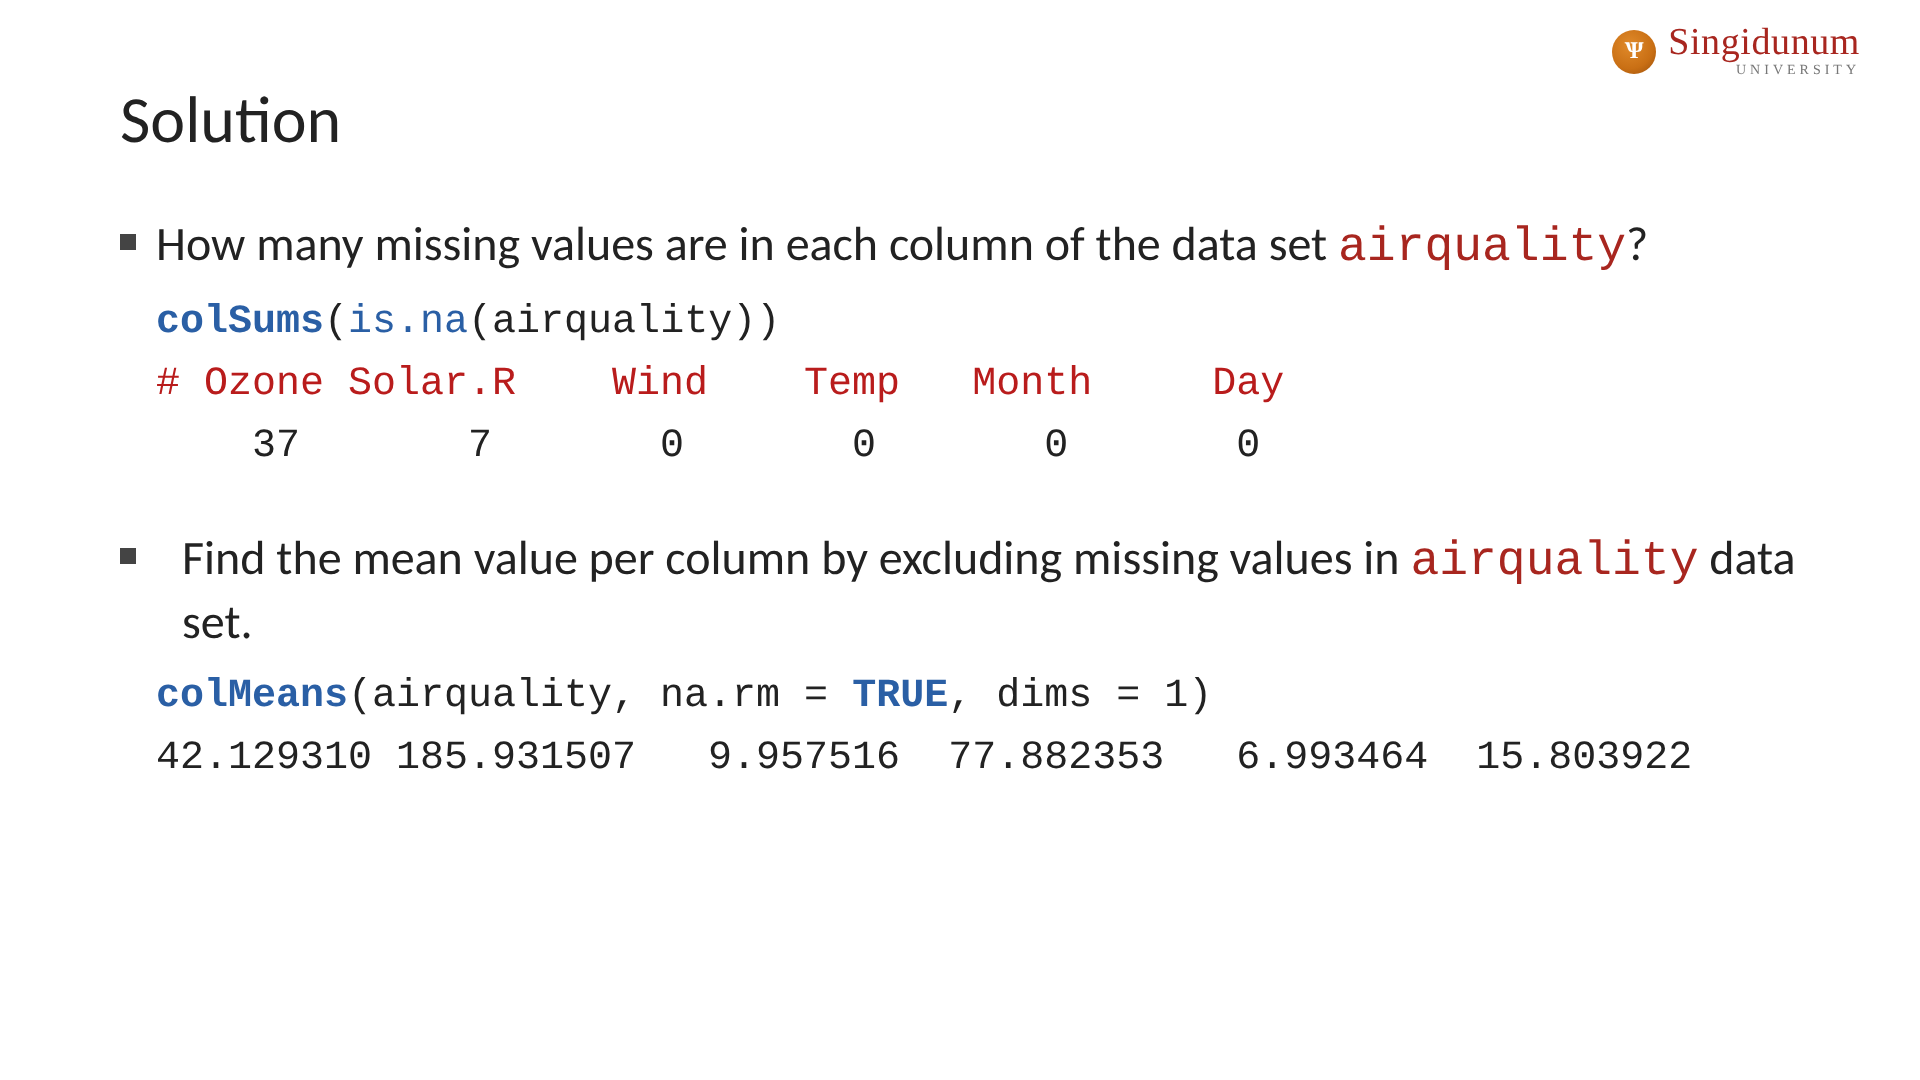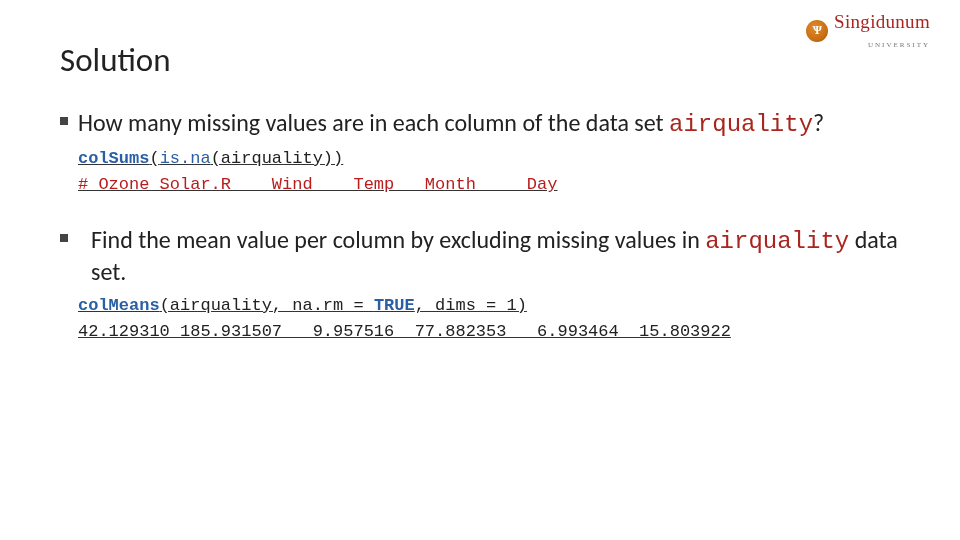--- a/index.html
+++ b/index.html
@@ -50,21 +50,21 @@
     font-size: 19px;
     color: #a8261f;
     letter-spacing: 0.3px;
   }
   .logo-sub {
     font-family: Georgia, "Times New Roman", serif;
     font-size: 7px;
     color: #777;
     letter-spacing: 2px;
     text-align: right;
-    margin-top: 11px;
+    margin-top: 1px;
   }
   h1.title {
     font-size: 33px;
     font-weight: 400;
     color: #222;
     margin: 0 0 28px 0;
     font-family: Calibri, "Segoe UI", sans-serif;
   }
   .bullet {
     display: flex;
@@ -84,25 +84,24 @@
     font-size: 24px;
     color: #222;
     line-height: 1.25;
   }
   .mono-inline {
     font-family: Consolas, "Courier New", monospace;
     color: #a8261f;
   }
   .code {
     font-family: Consolas, "Courier New", monospace;
-    font-size: 17px;
+    font-size: 20px;
     margin-left: 18px;
     margin-top: 6px;
     line-height: 1.55;
-    text-decoration: underline;
   }
   .code .kw  { color: #2a5fa5; font-weight: bold; } 
   .code .fn2 { color: #2a5fa5; }                    
   .code .cm  { color: #b91c1c; }                    
   .code .plain { color: #222; }
   .code-row {
     white-space: pre;
   }
 </style>
 </head>
@@ -123,20 +122,21 @@
   <div class="bullet">
     <div class="sq"></div>
     <div class="bullet-text">
       <span>How many missing values are in each column of the data set </span><span class="mono-inline">airquality</span><span>?</span>
     </div>
   </div>
 
   <div class="code">
     <div class="code-row"><span class="kw">colSums</span><span class="plain">(</span><span class="fn2">is.na</span><span class="plain">(airquality))</span></div>
     <div class="code-row cm"># Ozone Solar.R    Wind    Temp   Month     Day</div>
+    <div class="code-row plain">    37       7       0       0       0       0</div>
   </div>
 
   <div class="bullet" style="margin-top:26px;gap:23px;">
     <div class="sq"></div>
     <div class="bullet-text">
       <span>Find the mean value per column by excluding missing values in </span><span class="mono-inline">airquality</span><span> data set.</span>
     </div>
   </div>
 
   <div class="code">

